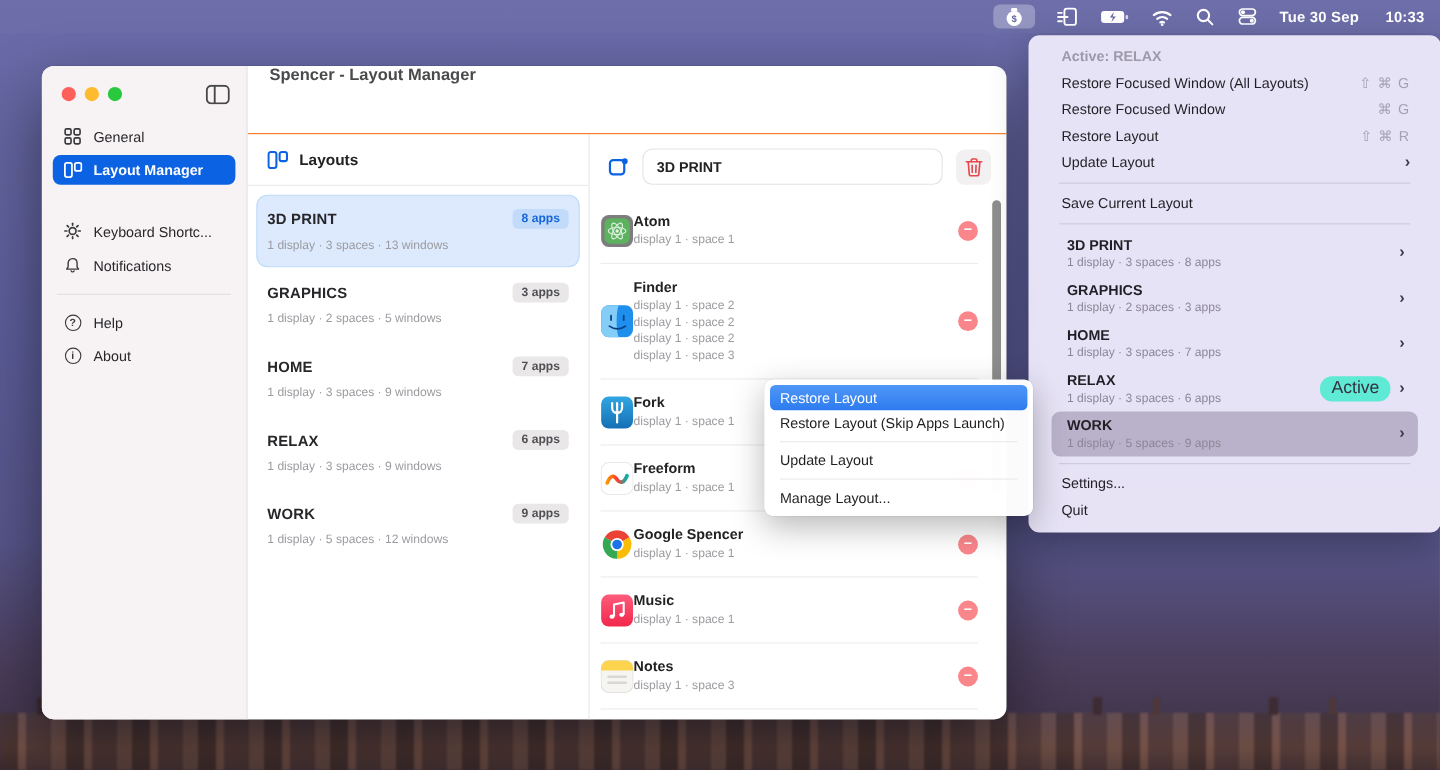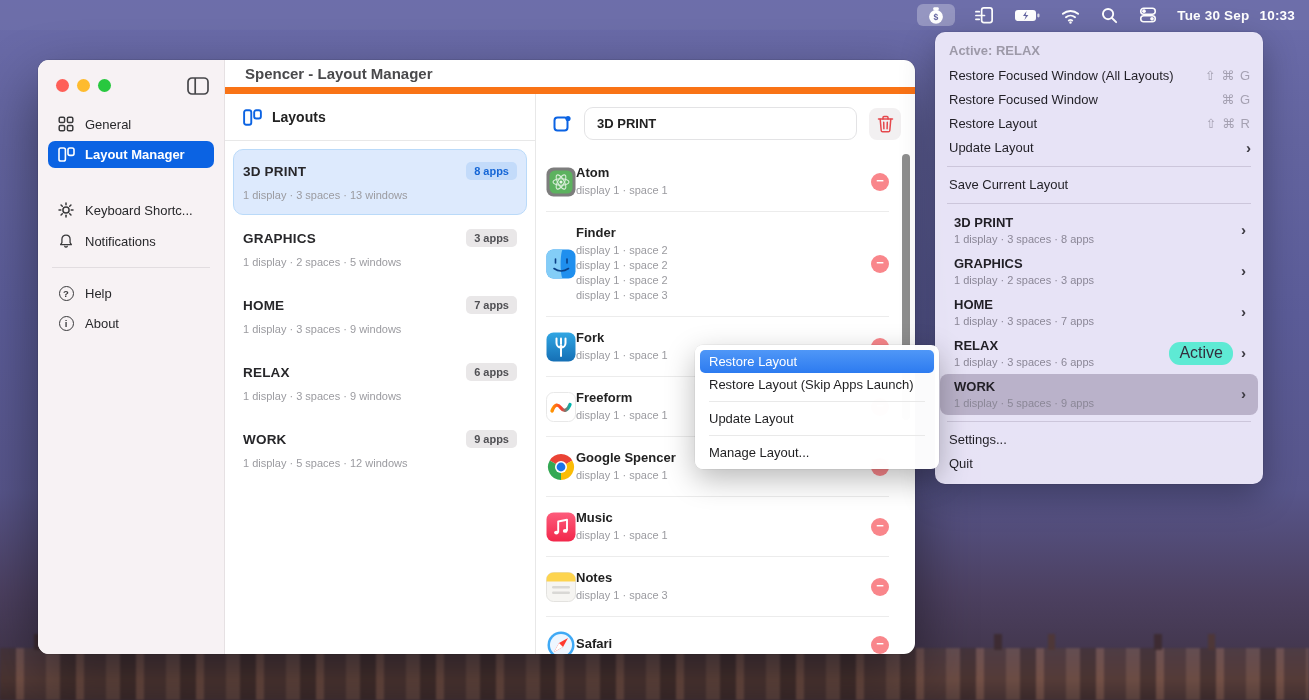--- a/index.html
+++ b/index.html
@@ -14,21 +14,21 @@
   .skyline::before { content:""; position:absolute; inset:0;
     background:repeating-linear-gradient(90deg, rgba(20,10,15,.35) 0 16px, rgba(150,100,80,.25) 16px 24px, rgba(40,25,30,.3) 24px 46px, rgba(120,85,70,.2) 46px 60px); }
   .skyline::after { content:""; position:absolute; left:0; right:0; top:-14px; height:16px;
     background:repeating-linear-gradient(90deg, transparent 0 34px, rgba(60,42,46,.85) 34px 42px, transparent 42px 88px, rgba(80,55,50,.8) 88px 95px, transparent 95px 160px); }
 
   
   .menubar { position:absolute; top:0; left:0; width:100%; height:30px; background:rgba(112,113,170,.55);
     display:flex; align-items:center; justify-content:flex-end; padding-right:14px; gap:19px; color:#fff; }
   .mb-icon { display:flex; align-items:center; justify-content:center; height:22px; }
   .mb-icon.active { background:rgba(255,255,255,.28); border-radius:6px; padding:0 9px; }
-  .mb-time { font-size:13.5px; font-weight:700; letter-spacing:.2px; display:flex; gap:10px; }
+  .mb-time { font-size:13.5px; font-weight:700; letter-spacing:.2px; display:flex; gap:24px; }
 
   
   .window { position:absolute; left:38px; top:60px; width:877px; height:594px; border-radius:11px;
     background:#fff; box-shadow:0 25px 60px rgba(0,0,0,.45), 0 0 0 .5px rgba(0,0,0,.15); display:flex; overflow:hidden; }
 
   .sidebar { width:187px; background:#f7f2f4; border-right:1px solid #e6e1e3; position:relative; padding-top:47px; flex:none; }
   .tlights { position:absolute; top:19px; left:18px; display:flex; gap:8px; }
   .tlight { width:13px; height:13px; border-radius:50%; }
   .tl-red{background:#fe5f58;} .tl-yellow{background:#febb2e;} .tl-green{background:#28c83f;}
   .sb-toggle { position:absolute; top:16px; right:14px; width:24px; height:20px; display:grid; place-items:center; }
@@ -36,21 +36,21 @@
     font-size:13px; color:#28282b; }
   .nav-item .nv-ic { width:18px; display:flex; justify-content:center; color:#3a3a3c; }
   .nav-item.selected { background:#0b63e3; color:#fff; font-weight:600; }
   .nav-item.selected .nv-ic { color:#fff; }
   .nav-gap { height:22px; }
   .nav-div { height:1px; background:#e2dde0; margin:12px 14px; }
   .circ { width:15px; height:15px; border:1.4px solid #3a3a3c; border-radius:50%; display:grid; place-items:center;
     font-size:9.5px; font-weight:700; color:#3a3a3c; }
 
   .content { flex:1; display:flex; flex-direction:column; min-width:0; }
-  .titlebar { height:34px; border-bottom:7px solid #f97316; display:flex; align-items:center; padding-left:20px; flex:none; }
+  .titlebar { height:62px; border-bottom:1px solid #f97316; display:flex; align-items:flex-start; padding-left:20px; flex:none; }
   .win-title { font-size:15px; font-weight:700; color:#4a4a4c; }
   .cols { flex:1; display:flex; min-height:0; }
 
   
   .lcol { width:311px; border-right:1px solid #e8e8e8; flex:none; display:flex; flex-direction:column; }
   .lcol-head { height:47px; border-bottom:1px solid #e8e8e8; display:flex; align-items:center; gap:10px; padding-left:18px; flex:none; }
   .lcol-head .hd-label { font-size:14px; font-weight:700; color:#222; }
   .llist { padding:8px; overflow:hidden; }
   .litem { padding:12px 9px 13px; border-radius:10px; border:1px solid transparent; margin-bottom:1px; }
   .litem.selected { background:#ddeafd; border-color:#badaf9; }
@@ -79,22 +79,22 @@
   .dscroll { position:absolute; right:5px; top:60px; width:8px; height:266px; border-radius:4px; background:#8e8e8e; }
 
   
   .ctxmenu { position:absolute; left:695px; top:345px; width:244px; background:rgba(255,255,255,.98);
     border-radius:8px; box-shadow:0 10px 30px rgba(0,0,0,.28), 0 0 0 .5px rgba(0,0,0,.08); padding:5px; z-index:30; }
   .ctx-item { font-size:13px; color:#1f1f21; padding:4px 9px; border-radius:5px; white-space:nowrap; }
   .ctx-item.hl { background:linear-gradient(180deg,#4f97f7,#2d7bf0); color:#fff; }
   .ctx-div { height:1px; background:#e9e9e9; margin:5px 9px; }
 
   
-  .dd { position:absolute; left:935px; top:32px; width:328px; background:rgba(235,231,249,.97);
-    border-radius:10px; box-shadow:0 12px 34px rgba(0,0,0,.3), 0 0 0 .5px rgba(0,0,0,.1); padding:6px 0 8px; z-index:20; }
+  .dd { position:absolute; left:935px; top:32px; width:375px; background:rgba(235,231,249,.97);
+    border-radius:10px; box-shadow:0 12px 34px rgba(0,0,0,.3), 0 0 0 .5px rgba(0,0,0,.1); padding:6px 16px 8px; z-index:20; }
   .dd-status { font-size:13px; font-weight:700; color:#9d99a8; padding:5px 14px 6px; }
   .dd-item { display:flex; align-items:center; justify-content:space-between; font-size:13px; color:#211f26;
     padding:4px 12px 4px 14px; line-height:16px; }
   .dd-sc { color:#a5a1b2; font-size:13px; letter-spacing:1px; }
   .dd-chev { color:#3c3a42; font-size:15px; font-weight:600; line-height:12px; }
   .dd-div { height:1px; background:rgba(60,50,80,.16); margin:6px 12px; }
   .dd-layout { display:flex; align-items:center; justify-content:space-between; padding:5px 12px 6px 14px; margin:0 5px; border-radius:8px; }
   .dd-layout.hl { background:rgba(125,110,140,.42); }
   .dd-lname { font-size:13px; font-weight:600; color:#211f26; }
   .dd-lsub { font-size:11px; color:#8b8797; margin-top:3px; }

